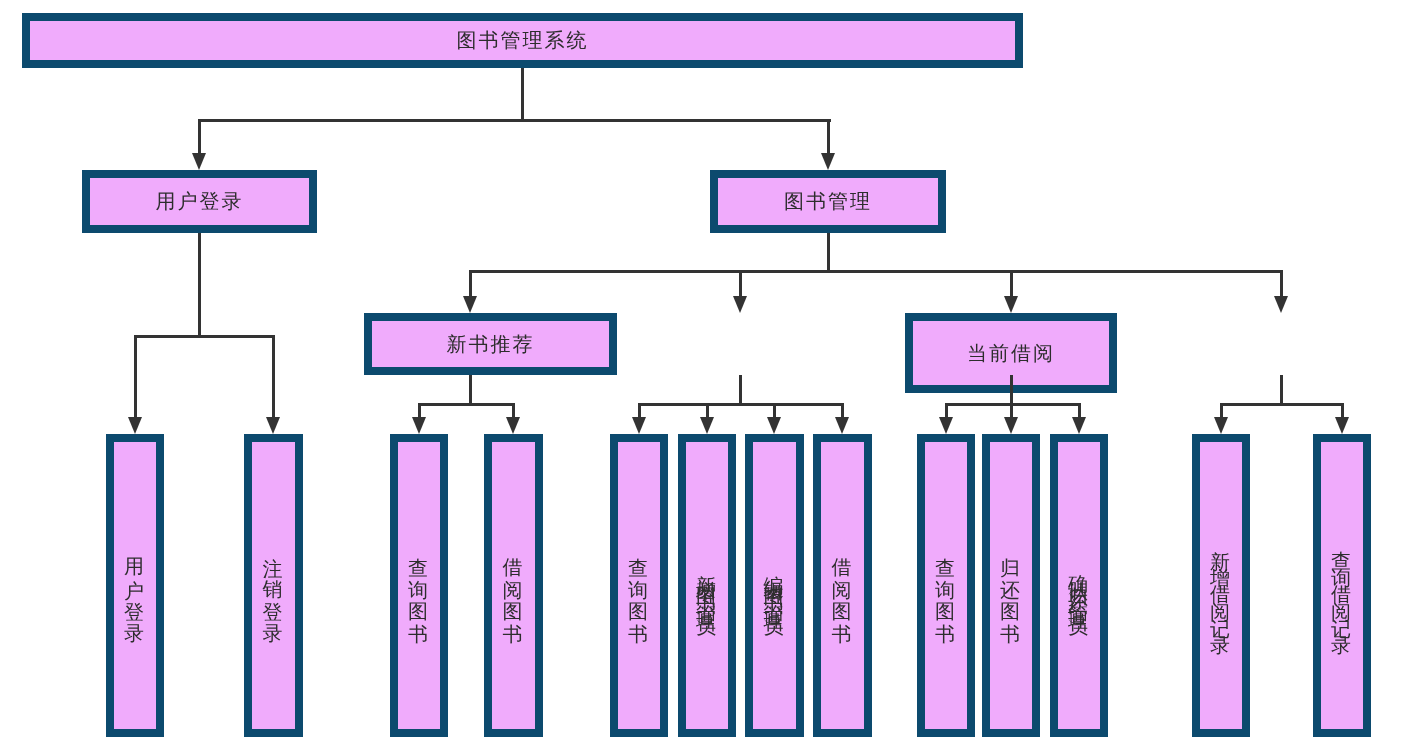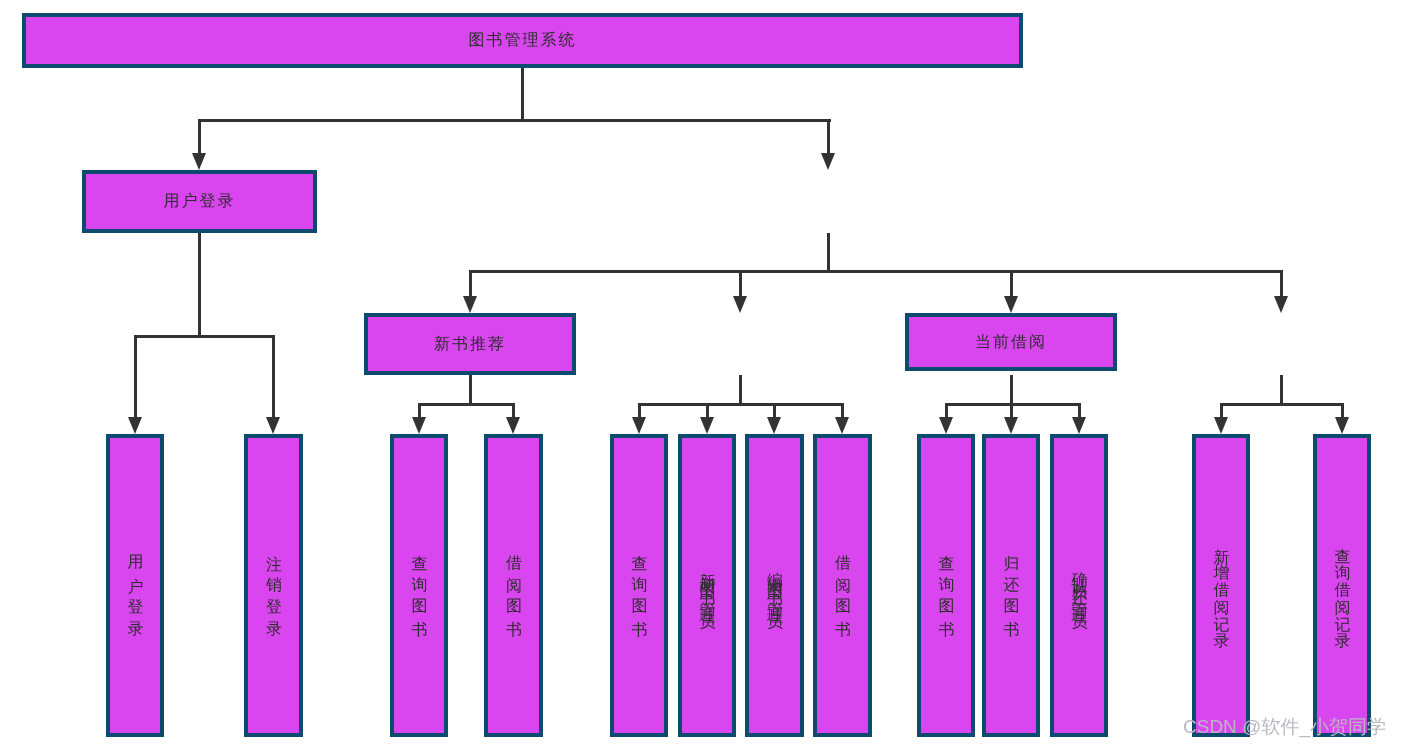--- a/index.html
+++ b/index.html
@@ -1,23 +1,23 @@
 <!DOCTYPE html>
 <html><head>
 <meta charset="utf-8">
 <style>
   html,body{margin:0;padding:0;background:#ffffff;}
   .stage{
     position:relative;width:1405px;height:747px;background:#ffffff;overflow:hidden;
     font-family:"Liberation Sans","DejaVu Sans",sans-serif;color:#2d2d2d;
   }
   .box{
-    position:absolute;box-sizing:border-box;border:4px solid #0c4a6e;background:#d946ef;
+    position:absolute;box-sizing:border-box;border:8px solid #0c4a6e;background:#f0abfc;
     display:flex;align-items:center;justify-content:center;
-    font-size:16px;letter-spacing:2px;white-space:nowrap;
+    font-size:20px;letter-spacing:2px;white-space:nowrap;
   }
   .v{
     writing-mode:vertical-rl;text-orientation:mixed;
     letter-spacing:6px;white-space:normal;
   }
   .ls-a{letter-spacing:22px;}
   .ls-b{letter-spacing:17px;}
   .ls-c{letter-spacing:6px;}
   .vl{position:absolute;width:3px;background:#333333;}
   .hl{position:absolute;height:3px;background:#333333;}
@@ -33,23 +33,24 @@
   }
 </style>
 </head>
 <body>
 
 <div class="stage">
 
   <div class="box" style="left:22px;top:13px;width:1001px;height:55px">图书管理系统</div>
 
   <div class="box" style="left:82px;top:170px;width:235px;height:63px">用户登录</div>
+  <div class="box" style="left:710px;top:170px;width:236px;height:63px">图书管理</div>
 
-  <div class="box" style="left:364px;top:313px;width:212px;height:62px">新书推荐</div>
-  <div class="box" style="left:905px;top:313px;width:212px;height:58px">当前借阅</div>
+  <div class="box" style="left:364px;top:313px;width:253px;height:62px">新书推荐</div>
+  <div class="box" style="left:905px;top:313px;width:212px;height:80px">当前借阅</div>
 
   <div class="box v ls-a" style="left:106px;top:434px;width:58px;height:303px">用户登录</div>
   <div class="box v ls-a" style="left:244px;top:434px;width:59px;height:303px">注销登录</div>
 
   <div class="box v ls-a" style="left:390px;top:434px;width:58px;height:303px">查询图书</div>
   <div class="box v ls-a" style="left:484px;top:434px;width:59px;height:303px">借阅图书</div>
 
   <div class="box v ls-a" style="left:610px;top:434px;width:58px;height:303px">查询图书</div>
   <div class="box v ls-c" style="left:678px;top:434px;width:58px;height:303px">新增图书（管理员）</div>
   <div class="box v ls-c" style="left:745px;top:434px;width:59px;height:303px">编辑图书（管理员）</div>
@@ -114,14 +115,13 @@
   <i class="vl" style="left:1078px;top:403px;height:17px"></i>
   <i class="ar" style="left:1072px;top:417px"></i>
 
   <i class="vl" style="left:1280px;top:375px;height:31px"></i>
   <i class="hl" style="left:1220px;top:403px;width:123px"></i>
   <i class="vl" style="left:1220px;top:403px;height:17px"></i>
   <i class="ar" style="left:1214px;top:417px"></i>
   <i class="vl" style="left:1341px;top:403px;height:17px"></i>
   <i class="ar" style="left:1335px;top:417px"></i>
 
-  <div class="watermark">CSDN @软件_小贺同学</div>
 </div>
 
 </body></html>

